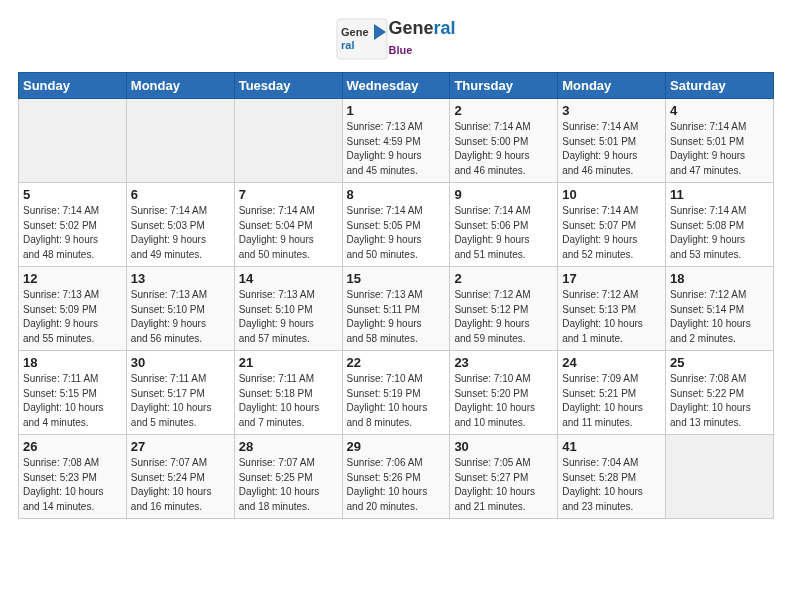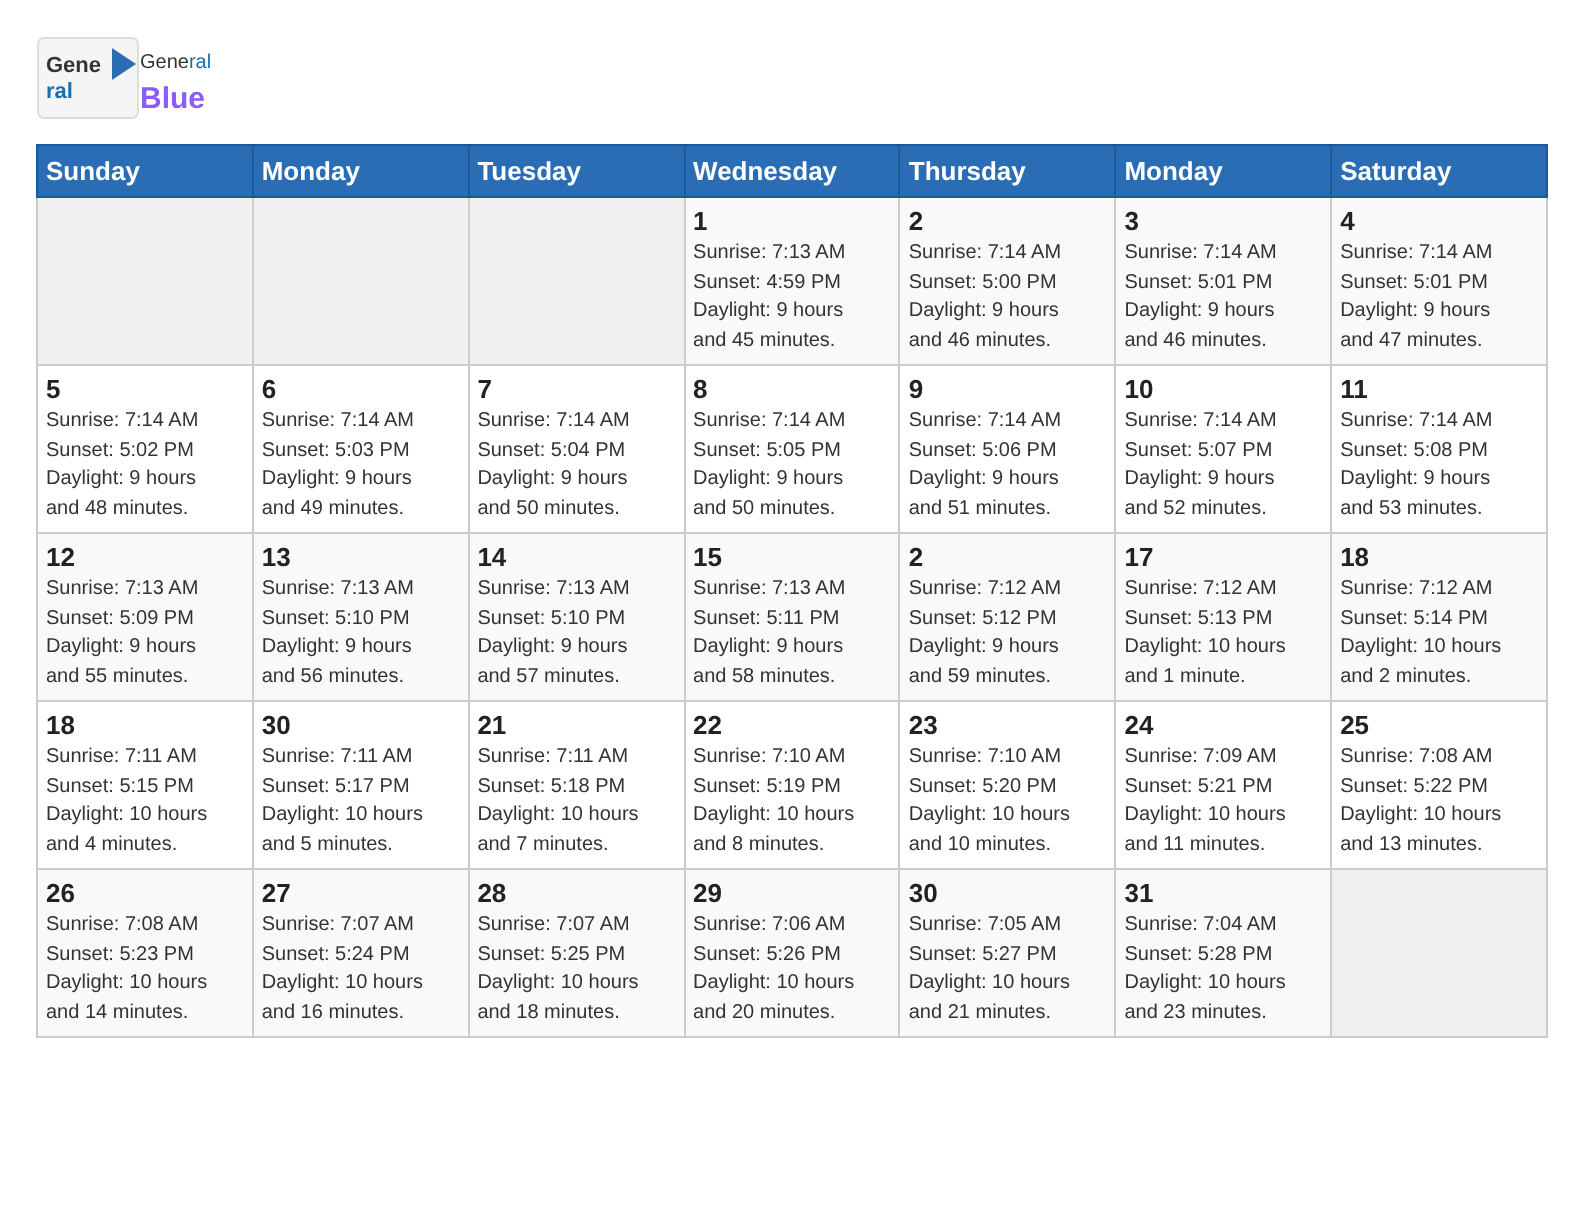--- a/index.html
+++ b/index.html
@@ -10,21 +10,21 @@
       min-height: 612px;
       padding: 0;
     }
     .page {
       width: 792px;
       background: #fff;
       padding: 18px 18px 10px 18px;
     }
     .header {
       display: flex;
-      justify-content: flex-start;
+      justify-content: center;
       align-items: flex-start;
       margin-bottom: 12px;
     }
     .logo {
       display: flex;
       align-items: center;
       font-size: 18px;
       font-weight: bold;
     }
     .title-block {
@@ -97,22 +97,22 @@
 <div class="page">
   <div class="header">
     <div class="logo">
   <svg width="52" height="42" viewBox="0 0 52 42">
     <rect x="1" y="1" width="50" height="40" rx="3" fill="#f5f5f5" stroke="#ddd" stroke-width="1"></rect>
     <text x="5" y="18" font-size="11" font-family="Arial" font-weight="bold" fill="#333">Gene</text>
     <text x="5" y="31" font-size="11" font-family="Arial" font-weight="bold" fill="#1a6faf">ral</text>
     <polygon points="38,6 50,14 38,22" fill="#2a6db5"></polygon>
   </svg>
   <div style="line-height:1.1">
-    <span style="font-size:10px;font-weight:normal;color:#333">Gene<span style="color:#1a6faf">ral</span></span><br>
-    <span style="font-size:15px;font-weight:bold;color:#8b5cf6">Blue</span>
+    <span style="font-size:18px;font-weight:bold;color:#333">Gene<span style="color:#1a6faf">ral</span></span><br>
+    <span style="font-size:11px;font-weight:bold;color:#701a75">Blue</span>
   </div>
 </div>
     <div class="title-block">
       <h1></h1>
       <h2></h2>
     </div>
   </div>
 
   <table class="calendar">
     <thead>
@@ -253,20 +253,20 @@
           </td>
           <td>
             <span class="day-num">29</span>
             <div class="day-info">Sunrise: 7:06 AM<br>Sunset: 5:26 PM<br>Daylight: 10 hours<br>and 20 minutes.</div>
           </td>
           <td>
             <span class="day-num">30</span>
             <div class="day-info">Sunrise: 7:05 AM<br>Sunset: 5:27 PM<br>Daylight: 10 hours<br>and 21 minutes.</div>
           </td>
           <td>
-            <span class="day-num">31</span>
+            <span class="day-num">41</span>
             <div class="day-info">Sunrise: 7:04 AM<br>Sunset: 5:28 PM<br>Daylight: 10 hours<br>and 23 minutes.</div>
           </td>
           <td class="empty"></td>
         </tr>
       </tbody>
   </table>
 </div>
 
 </body></html>

